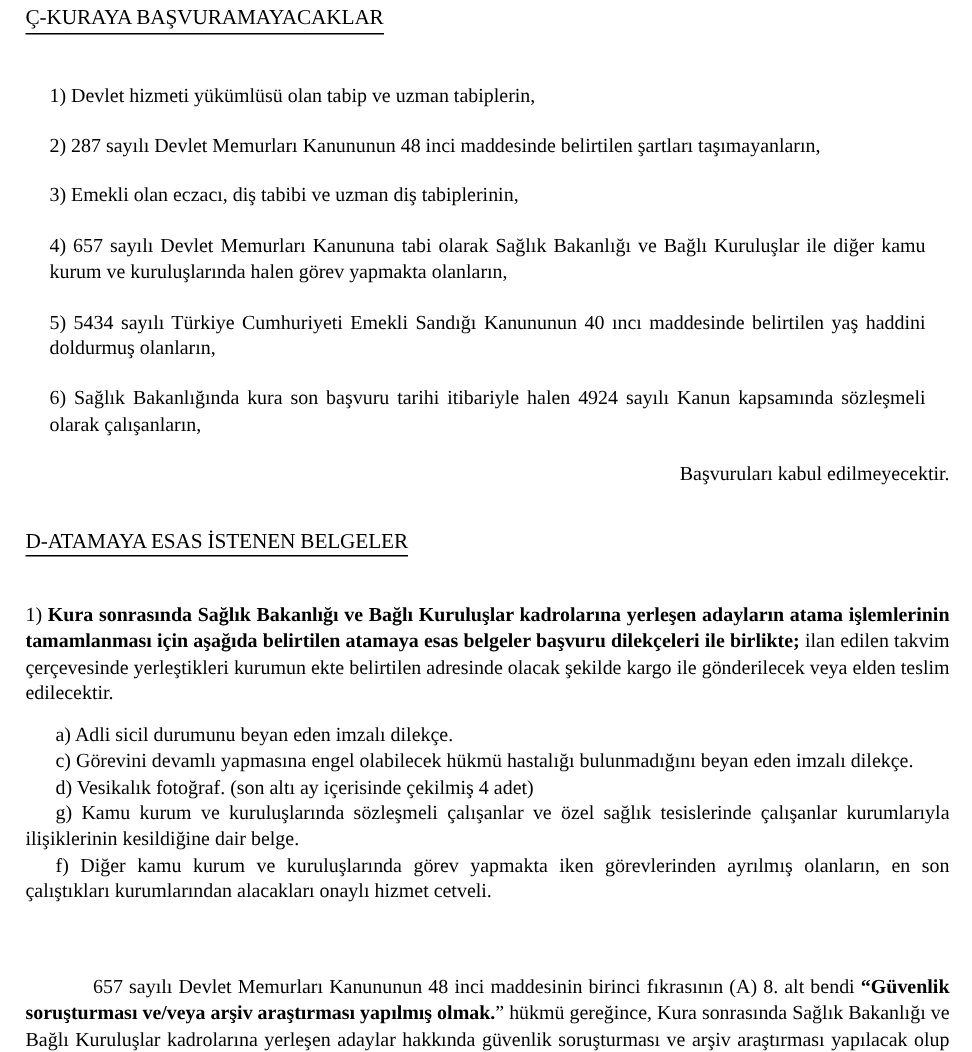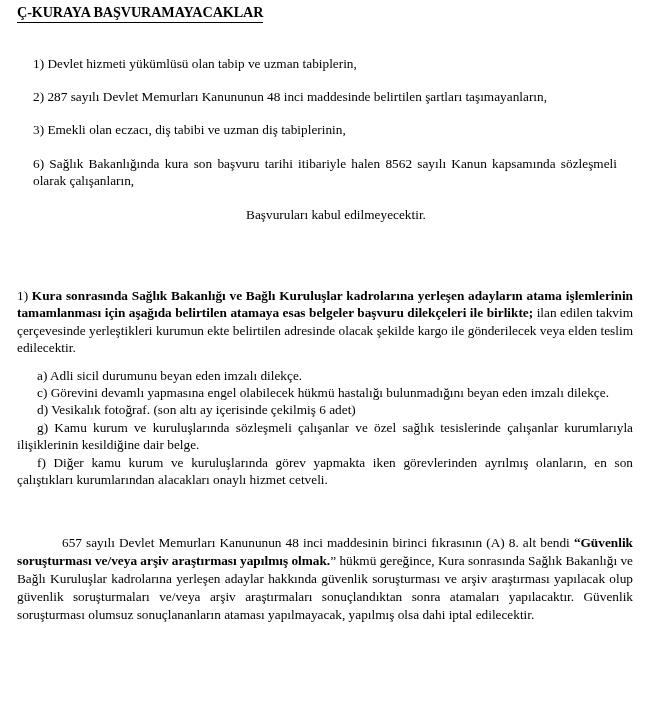--- a/index.html
+++ b/index.html
@@ -18,21 +18,21 @@
   }
   .page {
     position: relative;
     width: 648px;
     height: 701px;
     background: #ffffff;
     box-sizing: border-box;
     padding: 0 15px 0 17px;
   }
   .section-heading {
-    font-weight: bold;
+    font-weight: normal;
     font-size: 14.2px;
     line-height: 17px;
     letter-spacing: -0.1px;
     display: inline-block;
     border-bottom: 1.4px solid #000;
     padding-bottom: 0.5px;
     white-space: nowrap;
     text-align: center;
   }
   .heading-wrap-1 { margin: 0; padding-top: 3px; }
@@ -50,23 +50,23 @@
     text-align: justify;
     margin: 16px;
     text-indent: 0;
   }
   .num-item.last-line-left { text-align-last: left; }
 
   
   .indent-line {
     font-size: 13.3px;
     line-height: 17.4px;
-    margin: 12px;
+    margin: 0;
     padding-left: 22px;
-    text-align: center;
+    text-align: right;
   }
 
   
   .letter-item {
     font-size: 13.3px;
     line-height: 17.4px;
     text-align: justify;
     margin: 0;
     text-indent: 20px;
   }
@@ -99,38 +99,43 @@
 
   <div class="heading-wrap-1">
     <span class="section-heading">Ç-KURAYA BAŞVURAMAYACAKLAR</span>
   </div>
 
   <div class="spacer-16"></div>
 
   <div class="num-item last-line-left">1) Devlet hizmeti yükümlüsü olan tabip ve uzman tabiplerin,</div>
   <div class="num-item last-line-left">2) 287 sayılı Devlet Memurları Kanununun 48 inci maddesinde belirtilen şartları taşımayanların,</div>
   <div class="num-item last-line-left">3) Emekli olan eczacı, diş tabibi ve uzman diş tabiplerinin,</div>
-  <div class="num-item last-line-left">6) Sağlık Bakanlığında kura son başvuru tarihi itibariyle halen 8562 sayılı Kanun kapsamında sözleşmeli olarak çalışanların,</div>
+  <div class="num-item last-line-left">4) 657 sayılı Devlet Memurları Kanununa tabi olarak Sağlık Bakanlığı ve Bağlı Kuruluşlar ile diğer kamu kurum ve kuruluşlarında halen görev yapmakta olanların,</div>
+  <div class="num-item last-line-left">5) 5434 sayılı Türkiye Cumhuriyeti Emekli Sandığı Kanununun 40 ıncı maddesinde belirtilen yaş haddini doldurmuş olanların,</div>
+  <div class="num-item last-line-left">6) Sağlık Bakanlığında kura son başvuru tarihi itibariyle halen 4924 sayılı Kanun kapsamında sözleşmeli olarak çalışanların,</div>
 
   <div class="indent-line">Başvuruları kabul edilmeyecektir.</div>
 
   <div class="spacer-22"></div>
 
+  <div class="heading-wrap-2">
+    <span class="section-heading">D-ATAMAYA ESAS İSTENEN BELGELER</span>
+  </div>
 
   <div class="spacer-14"></div>
 
   <div class="para last-line-left">
     <span>1) </span><b>Kura sonrasında Sağlık Bakanlığı ve Bağlı Kuruluşlar kadrolarına yerleşen adayların atama işlemlerinin tamamlanması için aşağıda belirtilen atamaya esas belgeler başvuru dilekçeleri ile birlikte;</b><span> ilan edilen takvim çerçevesinde yerleştikleri kurumun ekte belirtilen adresinde olacak şekilde kargo ile gönderilecek veya elden teslim edilecektir.</span>
   </div>
 
   <div class="spacer-10"></div>
 
   <div class="letter-item last-line-left">a)  Adli sicil durumunu beyan eden imzalı dilekçe.</div>
   <div class="letter-item last-line-left">c) Görevini devamlı yapmasına engel olabilecek hükmü hastalığı bulunmadığını beyan eden imzalı dilekçe.</div>
-  <div class="letter-item last-line-left">d) Vesikalık fotoğraf. (son altı ay içerisinde çekilmiş 6 adet)</div>
+  <div class="letter-item last-line-left">d) Vesikalık fotoğraf. (son altı ay içerisinde çekilmiş 4 adet)</div>
   <div class="letter-item last-line-left">g) Kamu kurum ve kuruluşlarında sözleşmeli çalışanlar ve özel sağlık tesislerinde çalışanlar kurumlarıyla ilişiklerinin kesildiğine dair belge.</div>
   <div class="letter-item last-line-left">f)  Diğer kamu kurum ve kuruluşlarında görev yapmakta iken görevlerinden ayrılmış olanların, en son çalıştıkları kurumlarından alacakları onaylı hizmet cetveli.</div>
 
   <div class="spacer-46"></div>
 
   <div class="para-indent last-line-left">
     <span>657 sayılı Devlet Memurları Kanununun 48 inci maddesinin birinci fıkrasının (A) 8. alt bendi </span><b>“Güvenlik soruşturması ve/veya arşiv araştırması yapılmış olmak.</b><span>” hükmü gereğince, Kura sonrasında Sağlık Bakanlığı ve Bağlı Kuruluşlar kadrolarına yerleşen adaylar hakkında güvenlik soruşturması ve arşiv araştırması yapılacak olup güvenlik soruşturmaları ve/veya arşiv araştırmaları sonuçlandıktan sonra atamaları yapılacaktır. Güvenlik soruşturması olumsuz sonuçlananların ataması yapılmayacak, yapılmış olsa dahi iptal edilecektir.</span>
   </div>
 
 </div>

